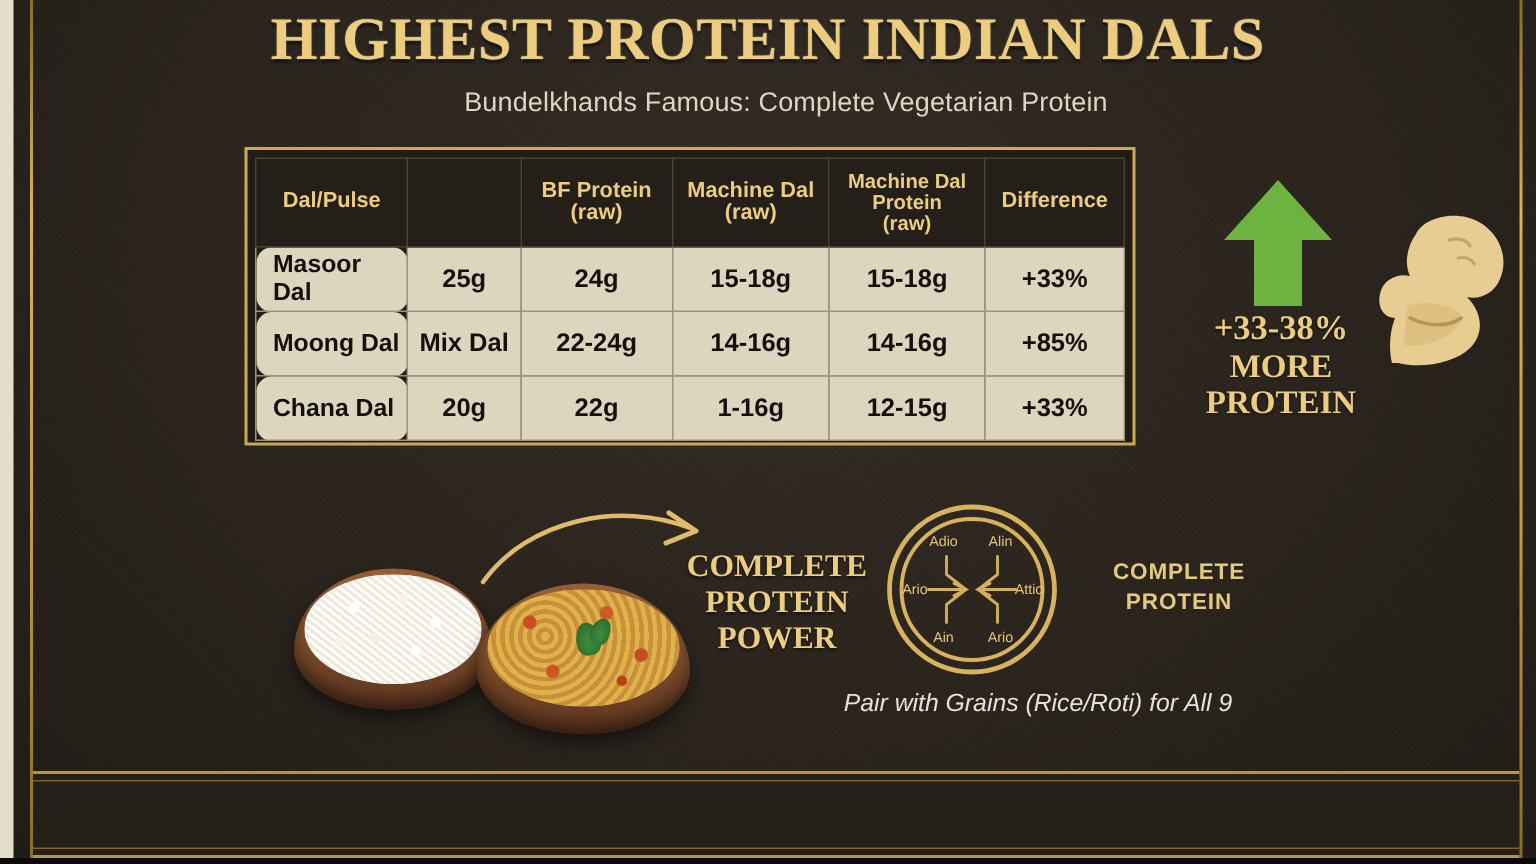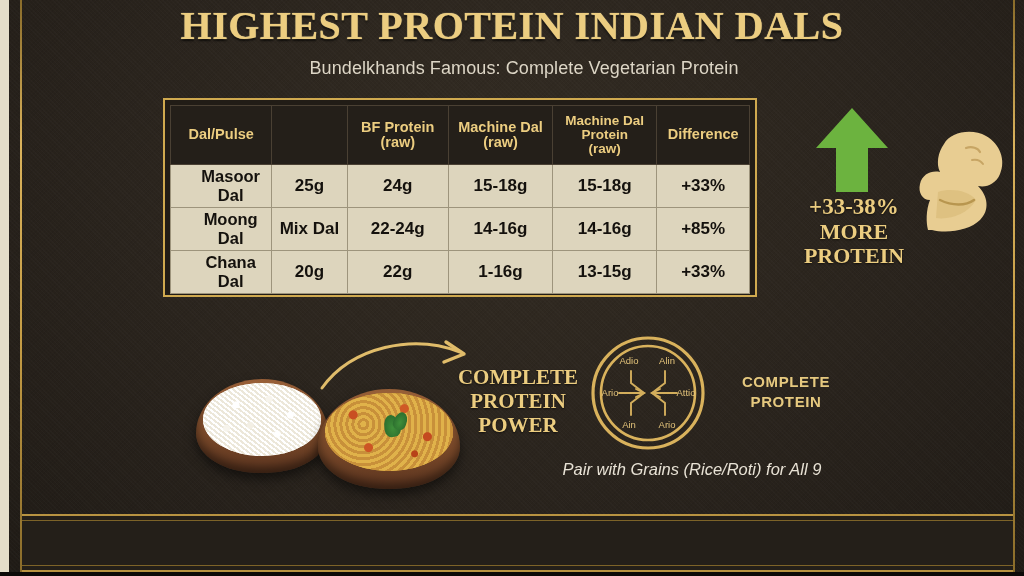--- a/index.html
+++ b/index.html
@@ -80,25 +80,25 @@
   }
   table.dal thead th.small{font-size:13.5px;}
   table.dal tbody td{
     background:#ddd5bd;
     color:#14110d;
     font-weight:700;
     font-size:17px;
     height:42px;
     border:1px solid #9d947c;
   }
-  table.dal tbody td.name{text-align:center;padding-left:21px;font-size:16.5px;}
+  table.dal tbody td.name{text-align:left;padding-left:11px;font-size:16.5px;border-radius:10px;}
   .c1{width:17.5%}.c2{width:13%}.c3{width:17.5%}.c4{width:18%}.c5{width:18%}.c6{width:16%}
 
   
-  .callout{position:absolute;left:786px;top:104px;width:230px;height:190px;}
+  .callout{position:absolute;left:786px;top:116px;width:230px;height:190px;}
   .arrow-up{
     position:absolute;left:28px;top:2px;width:76px;height:88px;
   }
   .arrow-up svg{display:block;}
   .callout-text{
     position:absolute;left:0px;top:90px;width:136px;text-align:center;
     font-family:"Liberation Serif", serif;font-weight:700;color:#eccd80;
     line-height:1.12;text-shadow:0 1px 2px rgba(0,0,0,.6);
   }
   .callout-text .pct{font-size:23px;display:block;}
@@ -253,21 +253,21 @@
             <td>22-24g</td>
             <td>14-16g</td>
             <td>14-16g</td>
             <td>+85%</td>
           </tr>
           <tr>
             <td class="name">Chana Dal</td>
             <td>20g</td>
             <td>22g</td>
             <td>1-16g</td>
-            <td>13-15g</td>
+            <td>12-15g</td>
             <td>+33%</td>
           </tr>
         </tbody>
       </table>
     </div>
 
     <div class="callout">
       <div class="arrow-up">
         <svg width="76" height="88" viewBox="0 0 76 88">
           <polygon points="38,2 74,42 54,42 54,86 22,86 22,42 2,42" fill="#6cb33f"></polygon>

